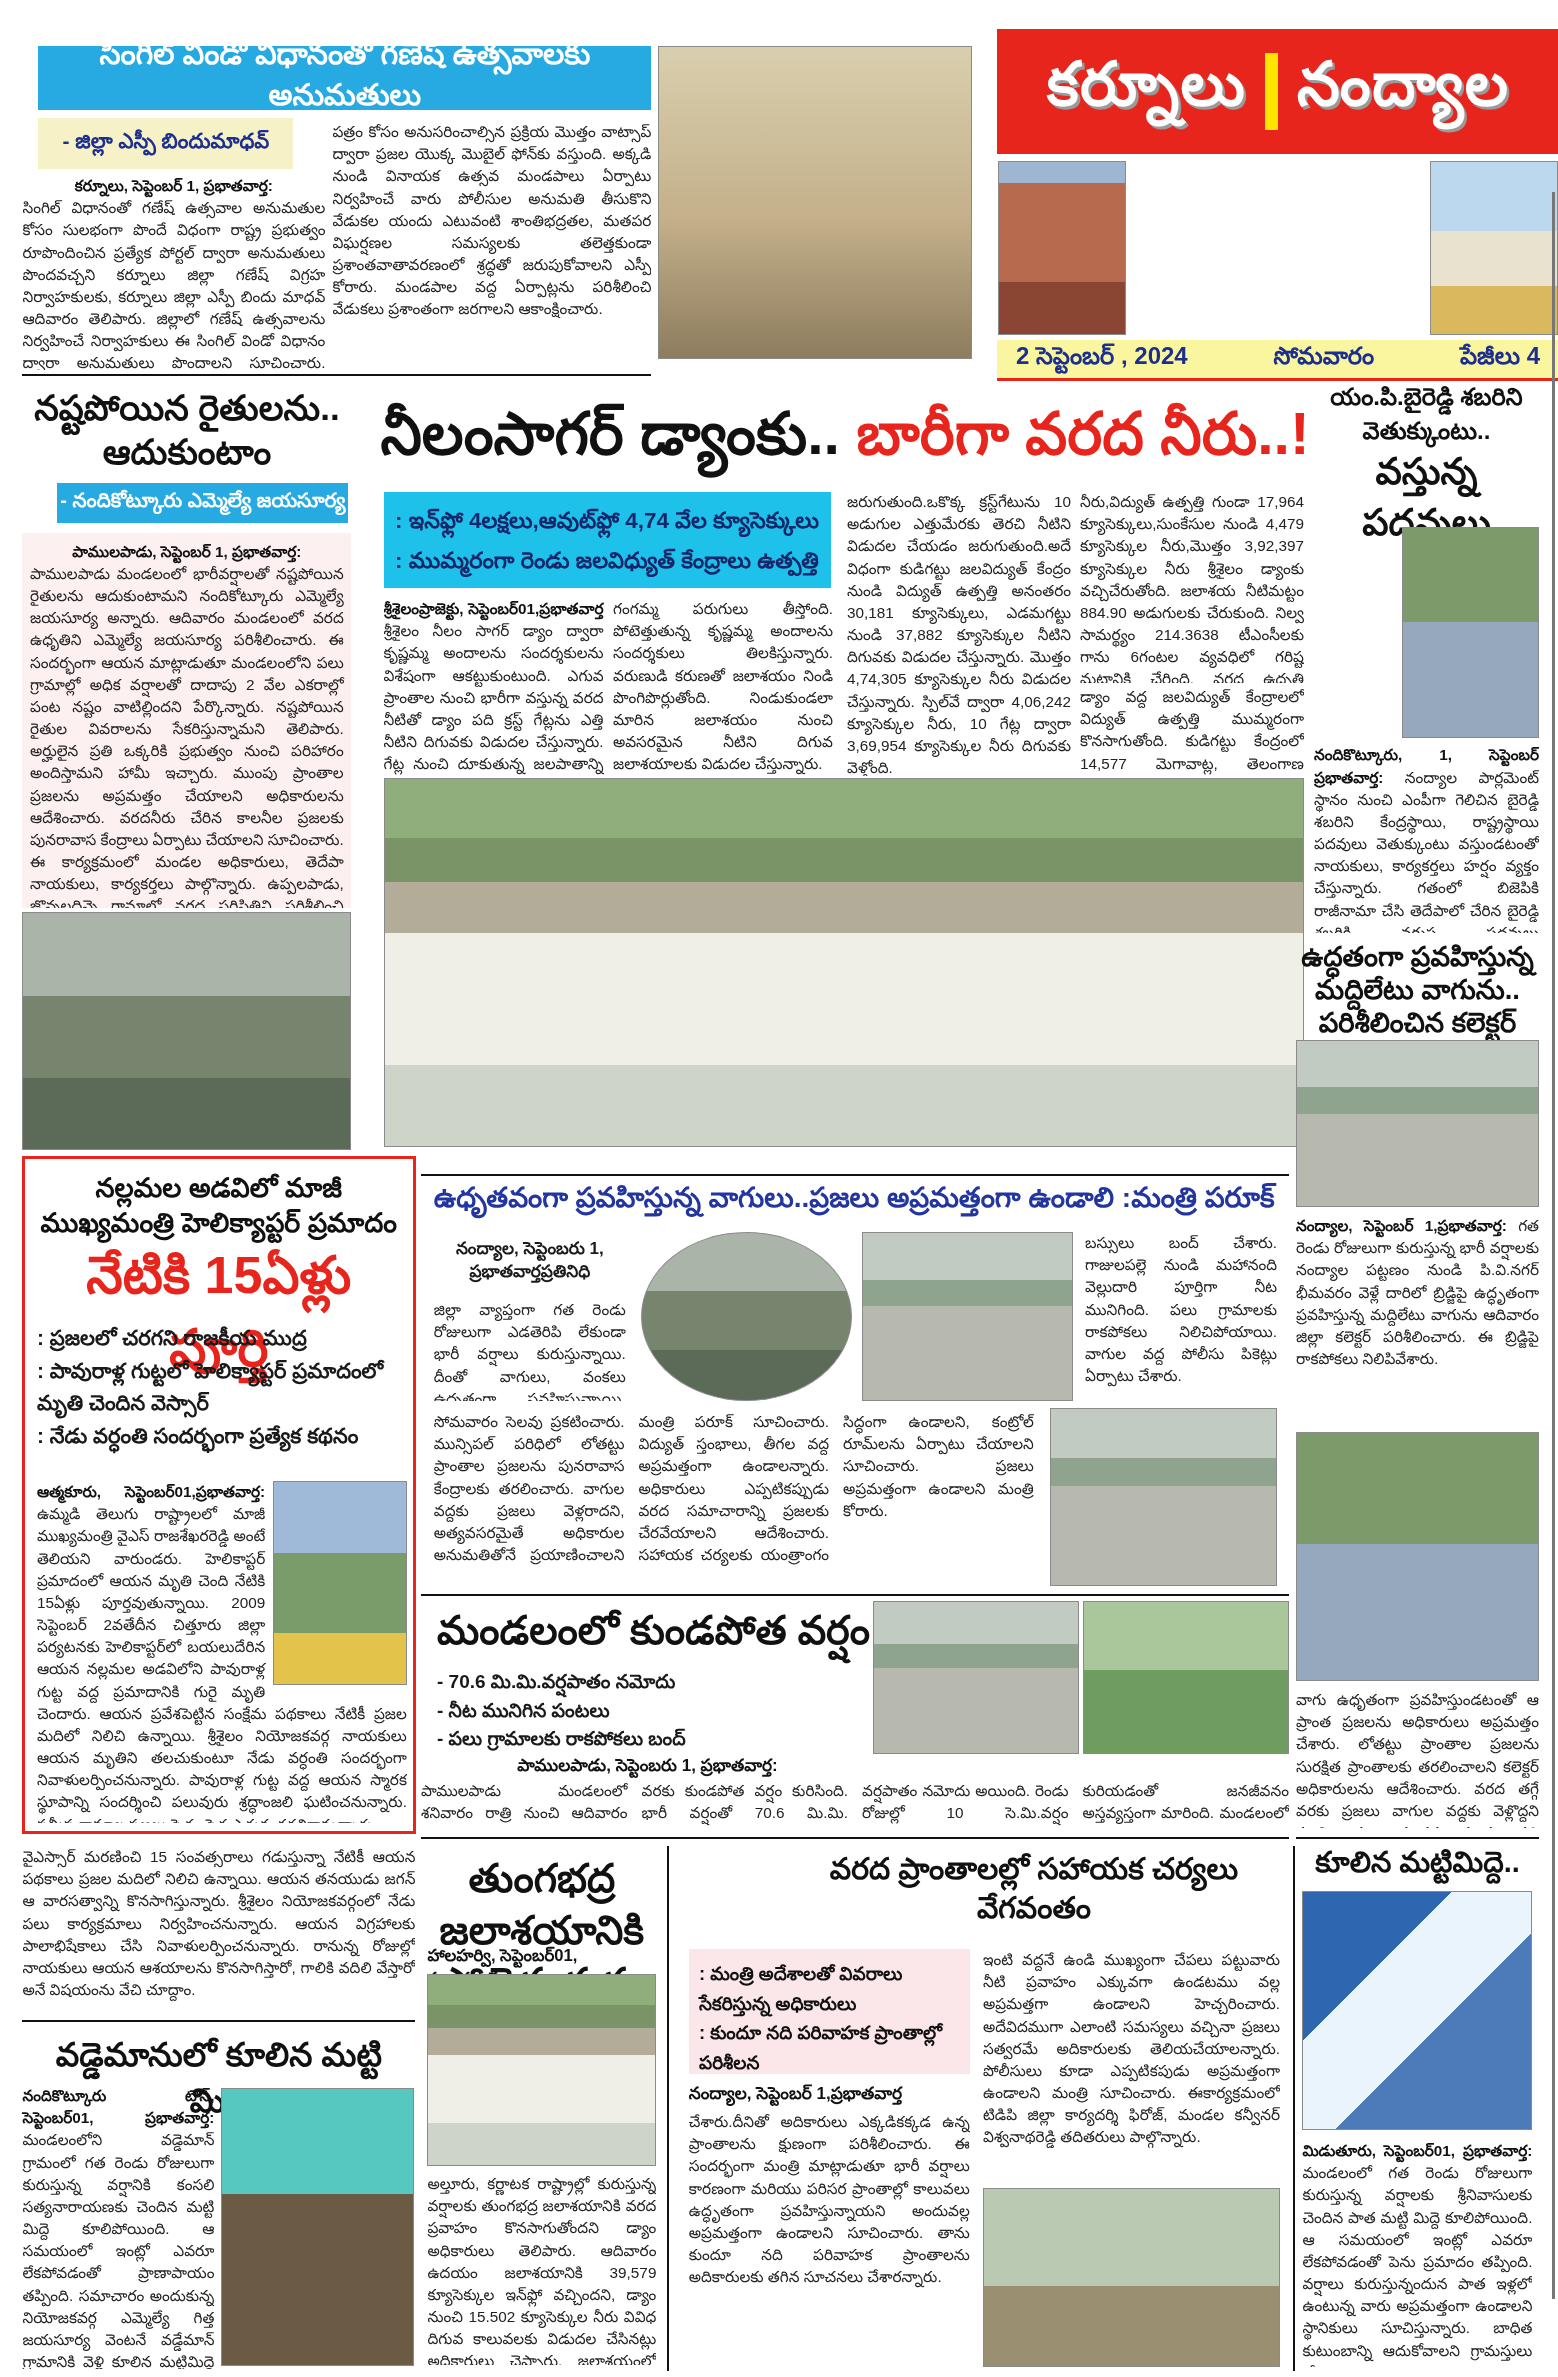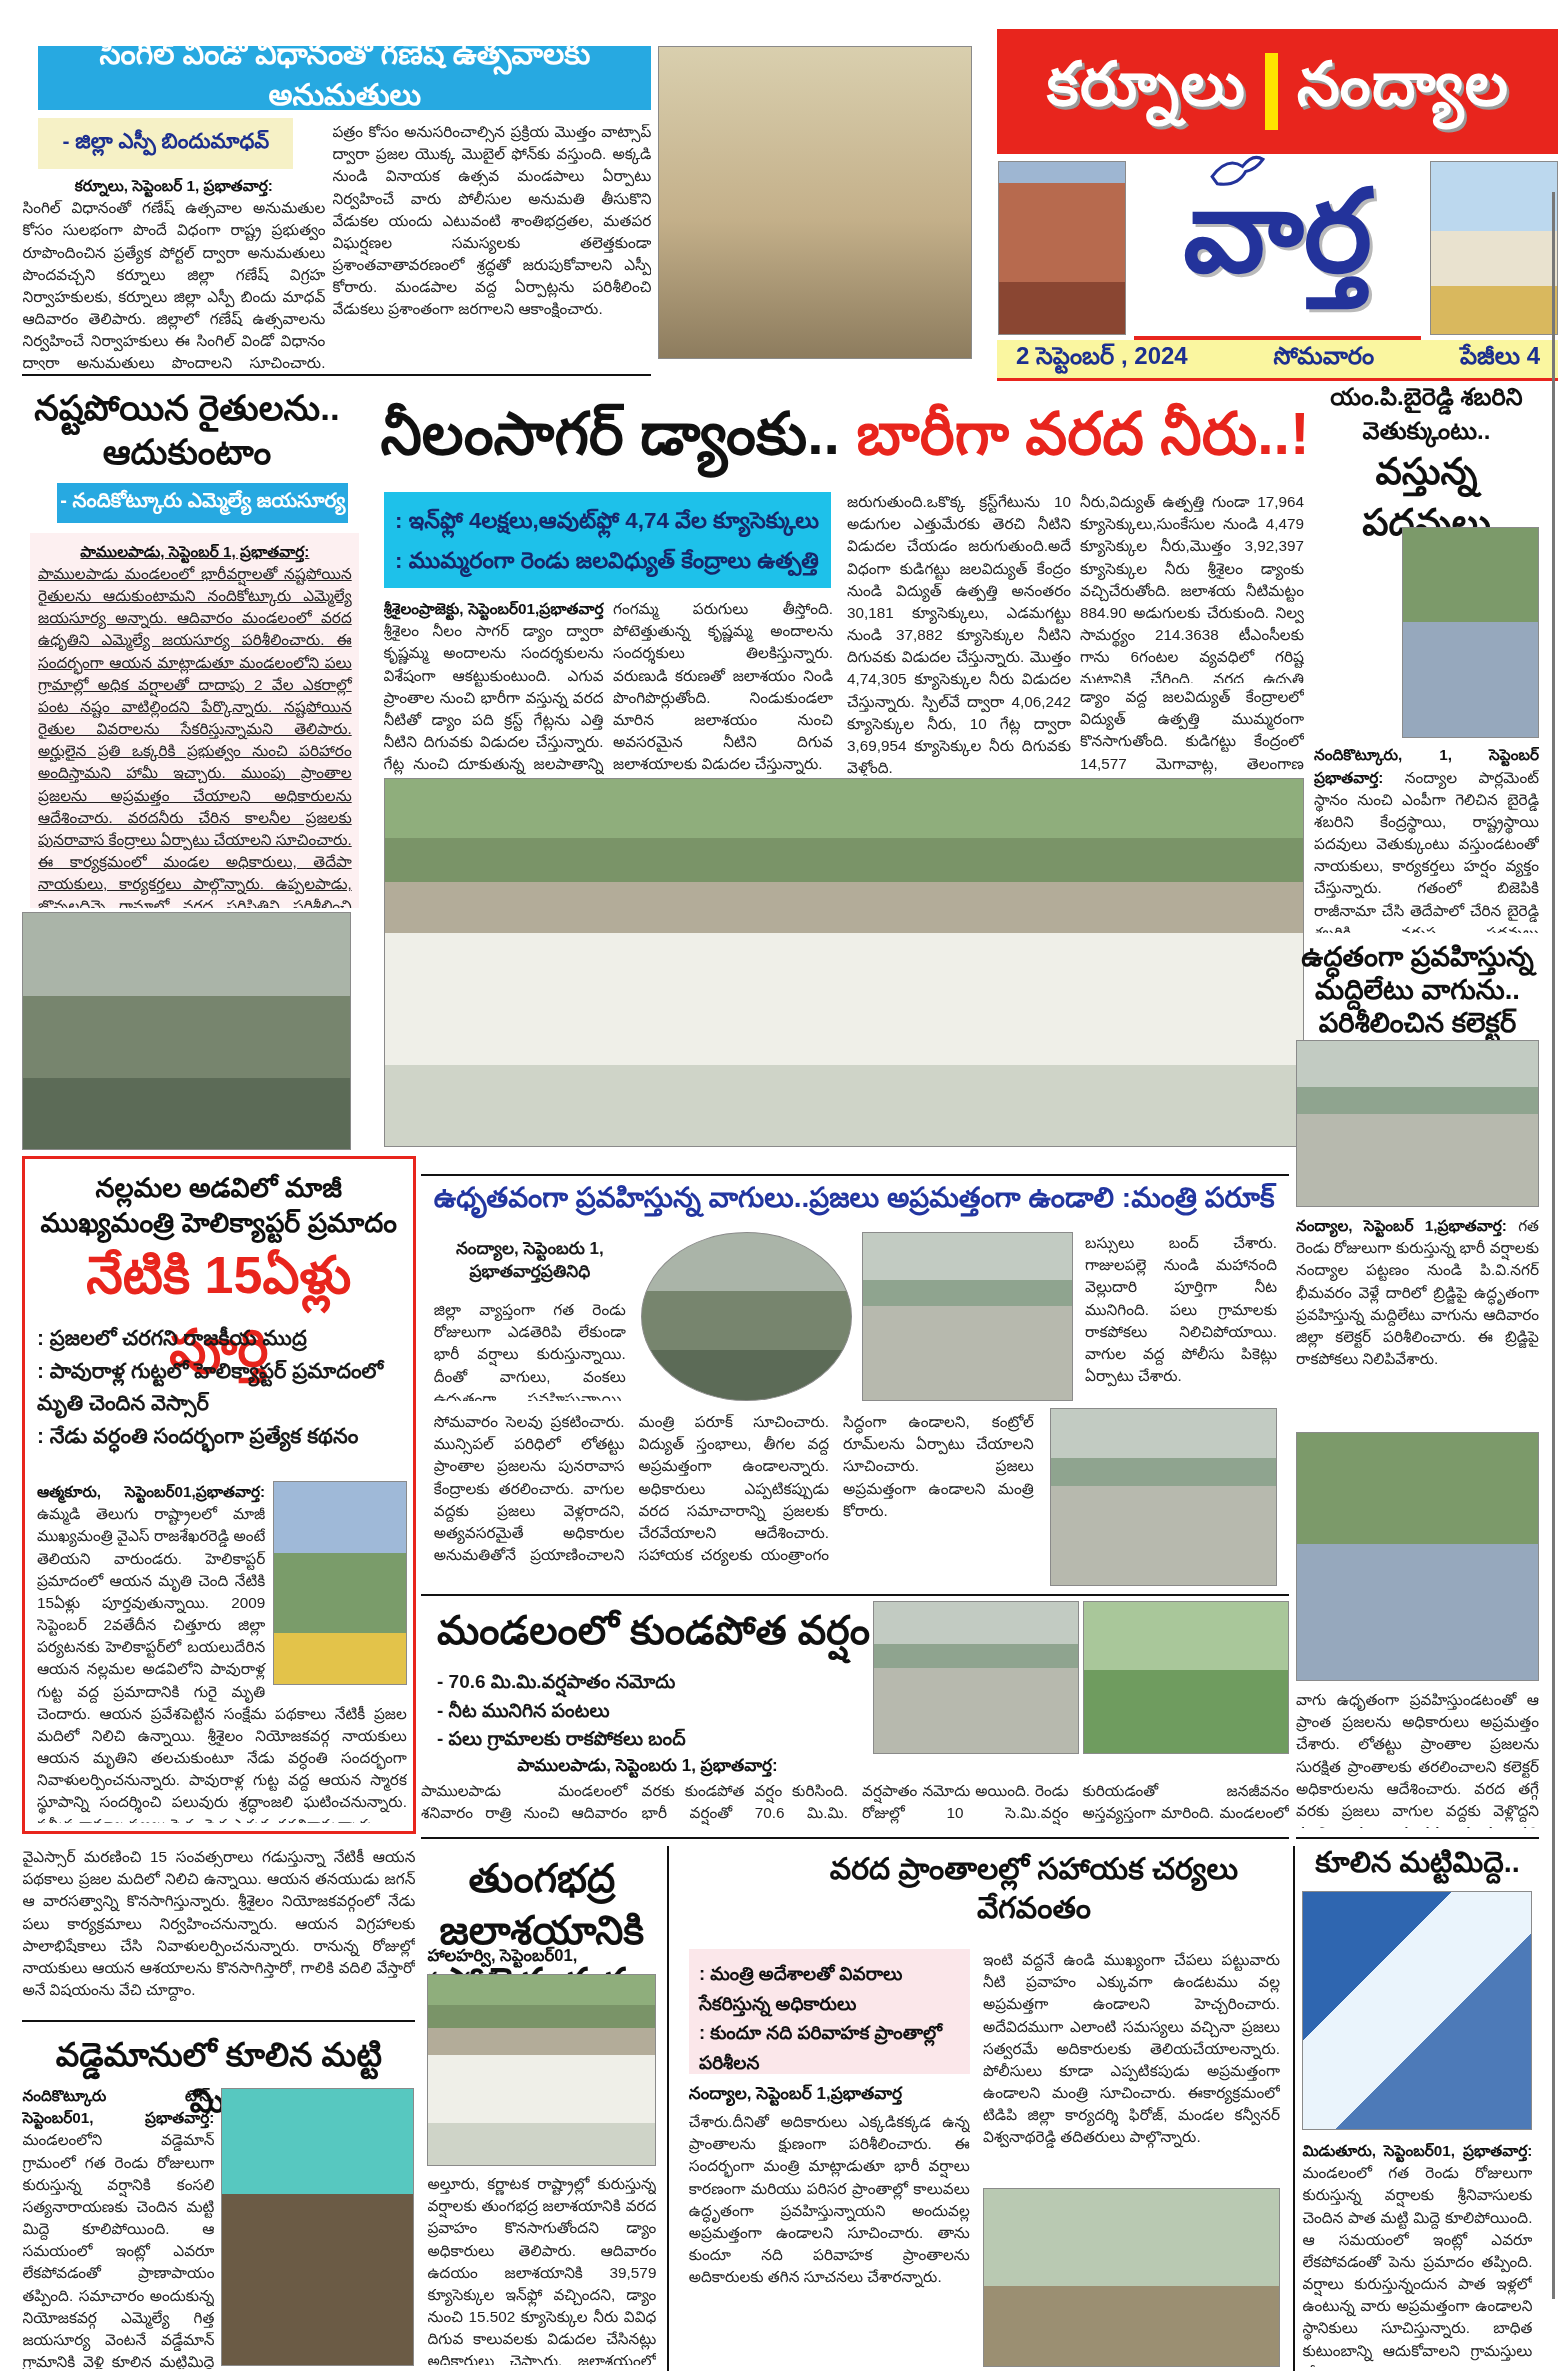--- a/index.html
+++ b/index.html
@@ -65,41 +65,33 @@
   <div class="abs photo ph-press" style="left:658px;top:46px;width:314px;height:313px;"></div>
 
   <div class="abs" style="left:997px;top:25.5px;width:562px;height:358px;">
     <div class="abs mast-red flex-c" style="left:0px;top:3.2px;width:562px;height:125px;">
       <span>కర్నూలు</span>
       <span class="ydiv"></span>
       <span>నంద్యాల</span>
     </div>
     <div class="abs photo ph-temple" style="left:1.3px;top:135px;width:128px;height:174px;"></div>
     <div class="abs photo ph-nandi" style="left:433px;top:135px;width:128px;height:174px;"></div>
-    <div class="abs flex-c" style="left:137px;top:131px;width:287px;height:179px;border-bottom:9px solid #e8251d;">
-      <span class="abs" style="left:73px;top:-7.7px;width:61px;height:45px;">
-        <svg viewBox="0 0 60 40" width="61" height="45">
-            <path d="M5 25 Q20 5 35 15 Q45 2 55 8 Q48 18 38 20 Q30 35 10 32 Z" fill="#ffffff" stroke="#23339b" stroke-width="3"></path>
-          </svg>
-      </span>
-      <span class="mast-title">వార్త</span>
-    </div>
     <div class="abs mast-datebar" style="left:0px;top:314px;width:562px;height:41px;gap:40px;">
       <span>2 సెప్టెంబర్ , 2024</span>
       <span>సోమవారం</span>
       <span>పేజీలు 4</span>
     </div>
   </div>
 
   <div class="abs hrule" style="left:22.4px;top:374px;width:629px;height:1.9px;"></div>
 
   <div class="abs" style="left:22.4px;top:380px;width:329px;height:770px;">
     <div class="abs hl-black ctr" style="left:0px;top:6.4px;width:329px;height:93px;font-size:35px;line-height:1.25;">నష్టపోయిన రైతులను.. ఆదుకుంటాం</div>
     <div class="abs byline-cyan flex-c" style="left:35px;top:103px;width:291px;height:40px;">- నందికోట్కూరు ఎమ్మెల్యే జయసూర్య</div>
-    <div class="abs pink-bg body-txt jt" style="left:8px;top:153px;width:329px;height:375px;padding:7.7px;box-sizing:border-box;text-decoration:underline;">
+    <div class="abs pink-bg body-txt jt" style="left:0px;top:153px;width:329px;height:375px;padding:7.7px;box-sizing:border-box;">
       <span class="dl" style="display:block;text-align:center;">పాములపాడు, సెప్టెంబర్ 1, ప్రభాతవార్త:</span>
       <span>పాములపాడు మండలంలో భారీవర్షాలతో నష్టపోయిన రైతులను ఆదుకుంటామని నందికోట్కూరు ఎమ్మెల్యే జయసూర్య అన్నారు. ఆదివారం మండలంలో వరద ఉధృతిని ఎమ్మెల్యే జయసూర్య పరిశీలించారు. ఈ సందర్భంగా ఆయన మాట్లాడుతూ మండలంలోని పలు గ్రామాల్లో అధిక వర్షాలతో దాదాపు 2 వేల ఎకరాల్లో పంట నష్టం వాటిల్లిందని పేర్కొన్నారు. నష్టపోయిన రైతుల వివరాలను సేకరిస్తున్నామని తెలిపారు. అర్హులైన ప్రతి ఒక్కరికి ప్రభుత్వం నుంచి పరిహారం అందిస్తామని హామీ ఇచ్చారు. ముంపు ప్రాంతాల ప్రజలను అప్రమత్తం చేయాలని అధికారులను ఆదేశించారు. వరదనీరు చేరిన కాలనీల ప్రజలకు పునరావాస కేంద్రాలు ఏర్పాటు చేయాలని సూచించారు. ఈ కార్యక్రమంలో మండల అధికారులు, తెదేపా నాయకులు, కార్యకర్తలు పాల్గొన్నారు. ఉప్పలపాడు, జొన్నలదిన్నె గ్రామాల్లో వరద పరిస్థితిని పరిశీలించి బాధితులకు భరోసా ఇచ్చారు. ఊటకొండ గుండెంవాగు ఉధృతిని వీక్షించారు.</span>
     </div>
     <div class="abs photo ph-crowd" style="left:0px;top:532px;width:329px;height:238px;"></div>
   </div>
 
   <div class="abs" style="left:374px;top:395px;width:932px;height:754px;">
     <div class="abs" style="left:6.4px;top:5.1px;width:923px;height:86px;font-size:59px;white-space:nowrap;">
       <span class="hl-black">నీలంసాగర్ డ్యాంకు..</span>
       <span class="hl-red">బారీగా వరద నీరు..!</span>

